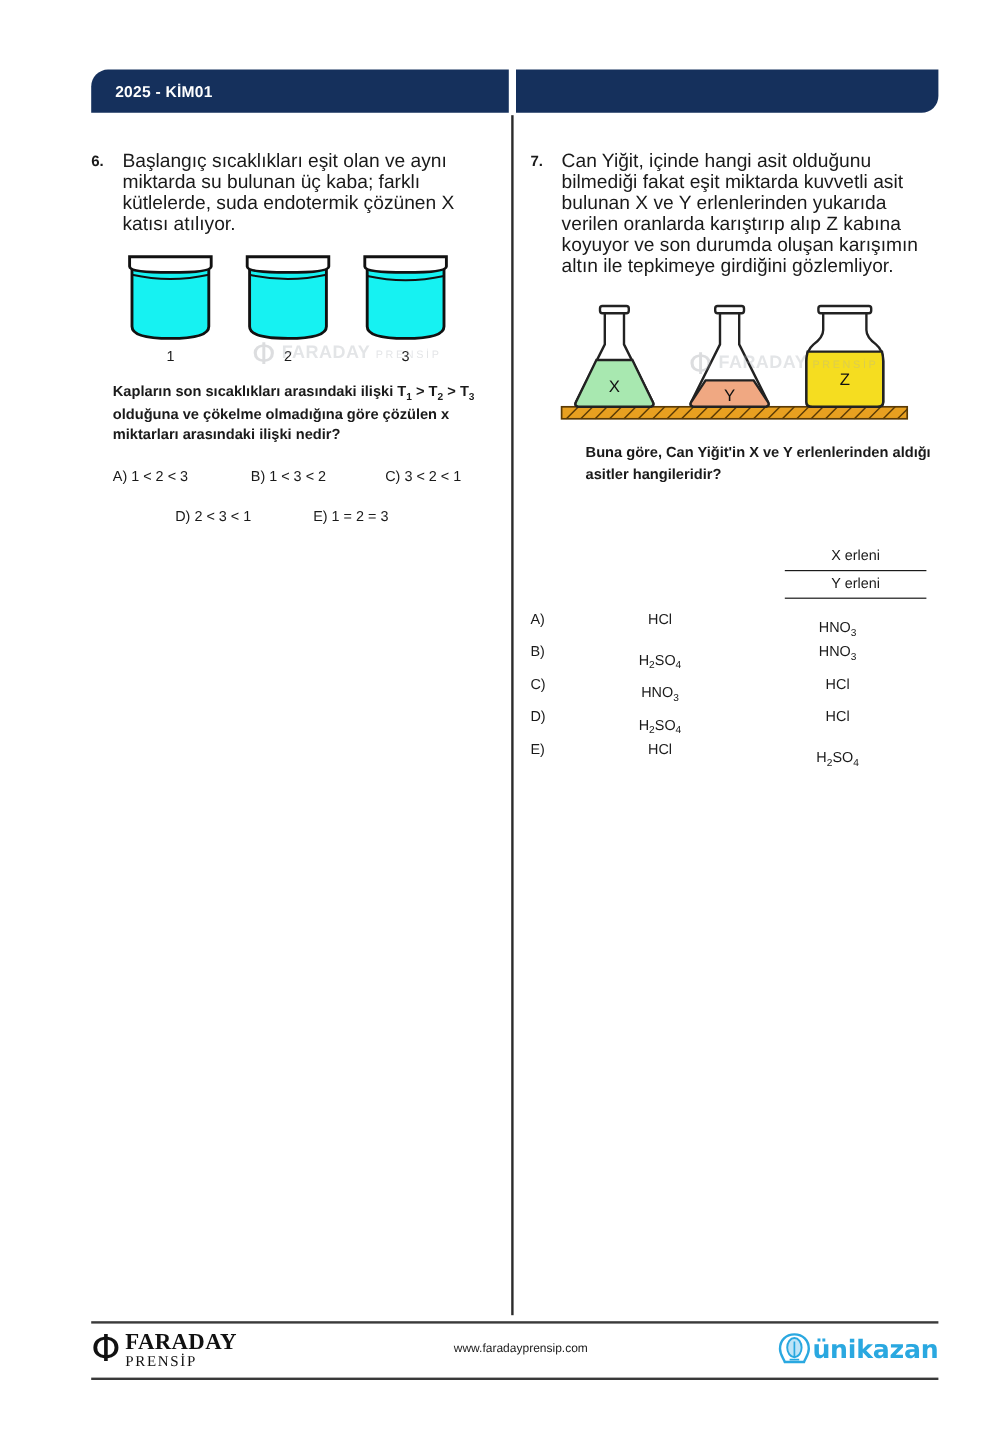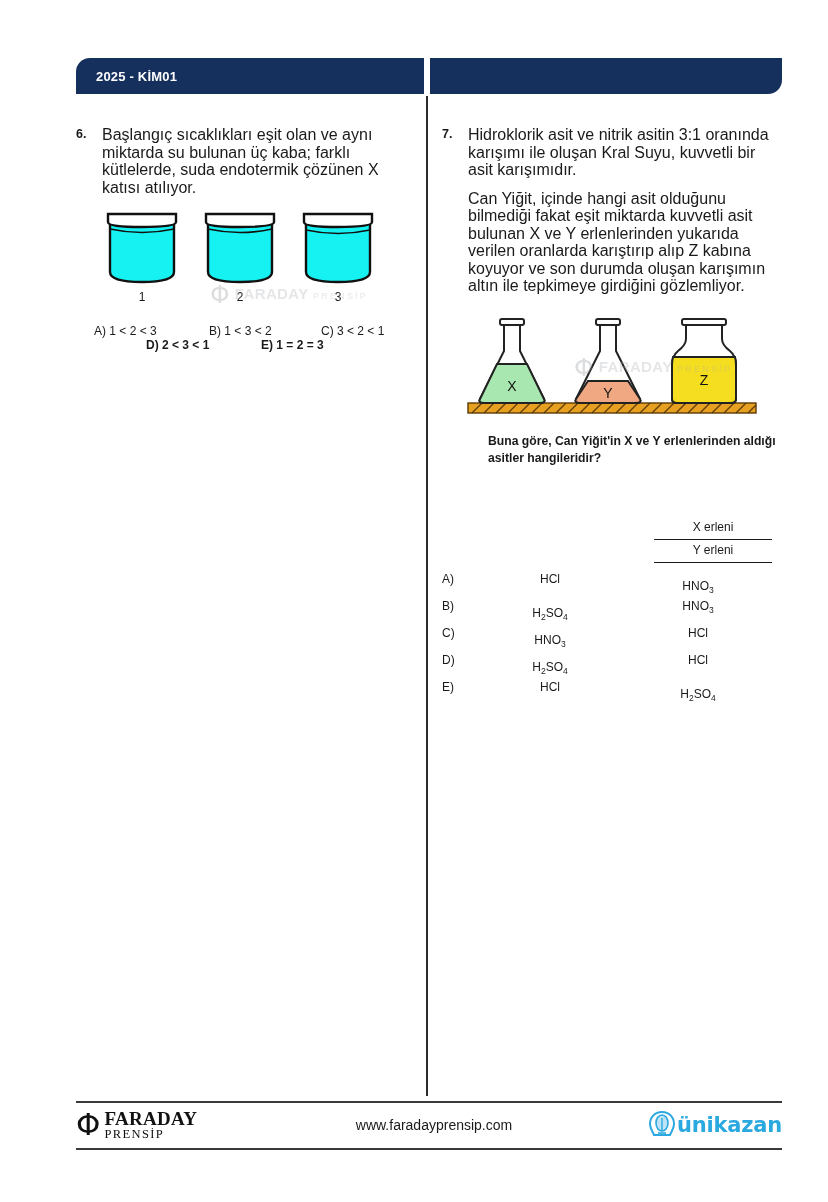--- a/index.html
+++ b/index.html
@@ -155,22 +155,22 @@
   
   .opt-rows { margin: 18px 0 0 18px; font-size: 12px; }
   .opt-row-1 {
     display: flex;
     width: 300px;
   }
   .opt-row-1 > span:nth-child(1) { width: 115px; }
   .opt-row-1 > span:nth-child(2) { width: 112px; }
   .opt-row-2 {
     display: flex;
+    margin-top: 19px;
     padding-left: 52px;
-    font-weight: bold;
   }
   .opt-row-2 > span:nth-child(1) { width: 115px; }
 
   
   .flasks {
     position: relative;
     margin: 16px 0 0 22px;
     width: 300px;
     height: 108px;
   }
@@ -258,21 +258,21 @@
   }
   .brand-sub {
     font-size: 12.5px;
     letter-spacing: 1.4px;
     color: #111;
     font-family: "Liberation Serif", serif;
   }
   .footer-url {
     flex: 1 1 auto;
     text-align: center;
-    font-size: 14px;
+    font-size: 10px;
     color: #1a1a1a;
   }
   .uni {
     width: 200px;
     display: flex;
     align-items: center;
     justify-content: flex-end;
     gap: 0;
   }
   .uni-word {
@@ -336,39 +336,39 @@
 
       <div class="watermark" style="left:118px; top:72px;">
         <span class="wm-phi">Φ</span>
         <span class="wm-text">
           <span class="wm-main">FARADAY</span>
           <span class="wm-sub">PRENSİP</span>
         </span>
       </div>
     </div>
 
+    <p class="prompt" style="margin-top:12px; margin-left:18px; width:318px;"><span>Kapların son sıcaklıkları arasındaki ilişki T</span><sub>1</sub><span> &gt; T</span><sub>2</sub><span> &gt; T</span><sub>3</sub> <span>olduğuna ve çökelme olmadığına göre çözülen x miktarları arasındaki ilişki nedir?</span></p>
 
     <div class="opt-rows">
       <div class="opt-row-1">
         <span>A) 1 &lt; 2 &lt; 3</span>
         <span>B) 1 &lt; 3 &lt; 2</span>
         <span>C) 3 &lt; 2 &lt; 1</span>
       </div>
       <div class="opt-row-2">
         <span>D) 2 &lt; 3 &lt; 1</span>
         <span>E) 1 = 2 = 3</span>
       </div>
     </div>
   </div>
 
   <div class="col-right">
     <div class="q-head">
       <div class="q-num">7.</div>
       <div class="q-body">
-        <p>Hidroklorik asit ve nitrik asitin 3:1 oranında karışımı ile oluşan Kral Suyu, kuvvetli bir asit karışımıdır.</p>
         <p>Can Yiğit, içinde hangi asit olduğunu bilmediği fakat eşit miktarda kuvvetli asit bulunan X ve Y erlenlerinden yukarıda verilen oranlarda karıştırıp alıp Z kabına koyuyor ve son durumda oluşan karışımın altın ile tepkimeye girdiğini gözlemliyor.</p>
       </div>
     </div>
 
     <div class="flasks">
       <svg width="300" height="108" viewBox="0 0 300 108">
 
         <rect x="4" y="92" width="288" height="10" fill="#e8a020" stroke="#5a3a05" stroke-width="1.4"></rect>
         <g stroke="#5a3a05" stroke-width="1.2">
           <line x1="8" y1="102" x2="18" y2="92"></line>

